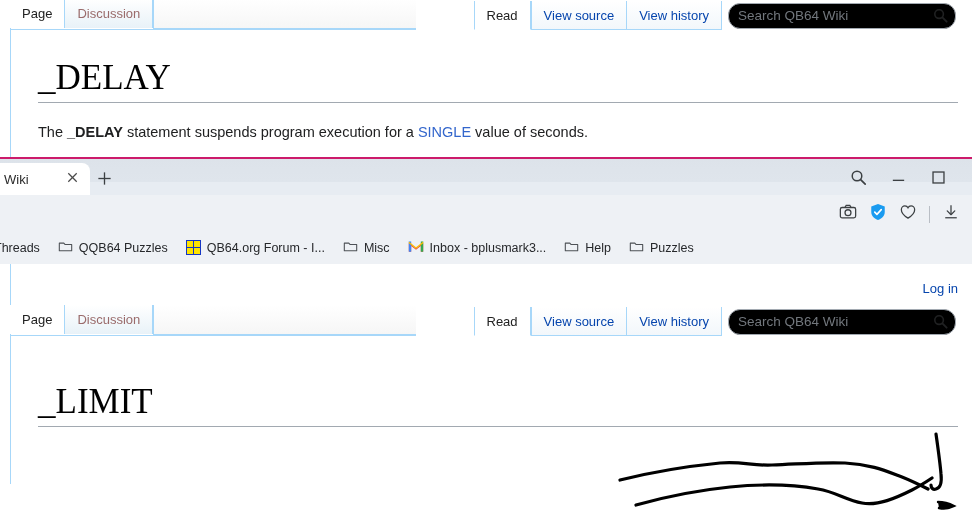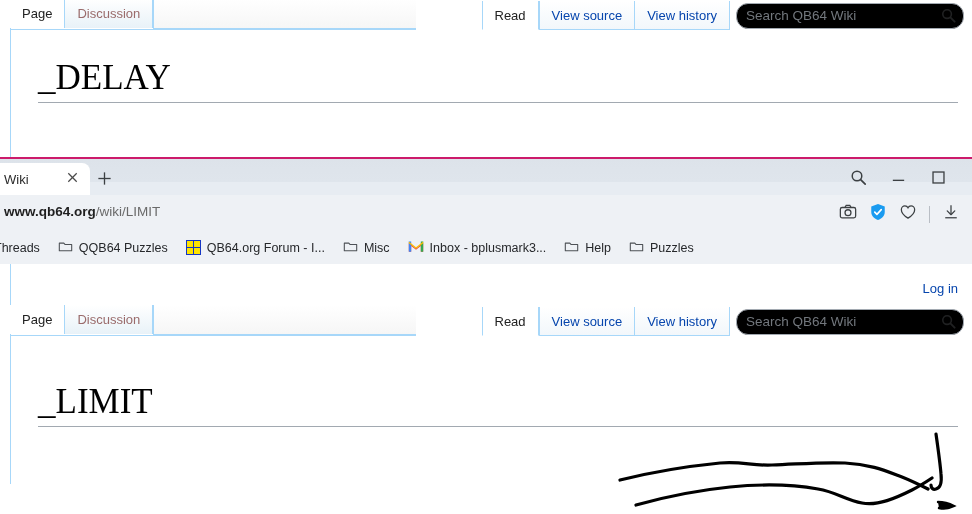--- a/index.html
+++ b/index.html
@@ -76,21 +76,21 @@
   }
   .tab.link {
     background: linear-gradient(to bottom, #ffffff 0%, #f2f7fb 100%);
     border-left: 1px solid #a7d7f9;
   }
   .right-tabs {
     display: flex;
     align-items: flex-end;
     height: 30px;
     margin-left: auto;
-    padding-right: 8px;
+    padding-right: 16px;
   }
   .right-tabs .tab {
     border-bottom: 1px solid #a7d7f9;
   }
   .right-tabs .tab.selected {
     border-bottom: 1px solid #ffffff;
     border-left: 1px solid #a7d7f9;
     border-right: 1px solid #a7d7f9;
   }
 
@@ -302,20 +302,23 @@
             <line x1="10" y1="10" x2="14.5" y2="14.6" stroke="#202122" stroke-width="2" stroke-linecap="round"></line>
           </svg>
         </span>
       </div>
     </div>
   </div>
 
   <div class="page-title" style="left:38px; top:58px;">_DELAY</div>
   <div class="title-rule" style="left:38px; top:102px; width:920px;"></div>
 
+  <div class="body-text" style="left:38px; top:120px; width:910px;">
+    <span>The </span><b>_DELAY</b><span> statement suspends program execution for a </span><span class="wlink">SINGLE</span><span> value of seconds.</span>
+  </div>
 </div>
 
 <div id="browser-window">
   <div class="window-topline"></div>
 
   <div class="tabstrip">
     <div class="btab">
       <span class="btab-label">Wiki</span>
       <span class="btab-close">
         <svg width="15" height="15" viewBox="0 0 16 16">
@@ -344,23 +347,20 @@
       </svg>
     </div>
     <div class="winctl" style="left:930px;">
       <svg width="17" height="17" viewBox="0 0 18 18">
         <rect x="3.2" y="3.2" width="11.6" height="11.6" fill="none" stroke="#3c4043" stroke-width="1.4"></rect>
       </svg>
     </div>
   </div>
 
   <div class="addressbar">
-    <div class="url-text">
-      <span class="url-domain">www.qb64.org</span><span class="url-path">/wiki/LIMIT</span>
-    </div>
     <div class="addr-icons">
       <span>
         <svg width="18" height="18" viewBox="0 0 20 20">
           <rect x="1.5" y="5" width="17" height="11.5" rx="2" fill="none" stroke="#3c4043" stroke-width="1.4"></rect>
           <path d="M6.5 5 L8 2.6 L12 2.6 L13.5 5" fill="none" stroke="#3c4043" stroke-width="1.4"></path>
           <circle cx="10" cy="10.8" r="3.3" fill="none" stroke="#3c4043" stroke-width="1.4"></circle>
         </svg>
       </span>
       <span>
         <svg width="18" height="18" viewBox="0 0 20 20">

